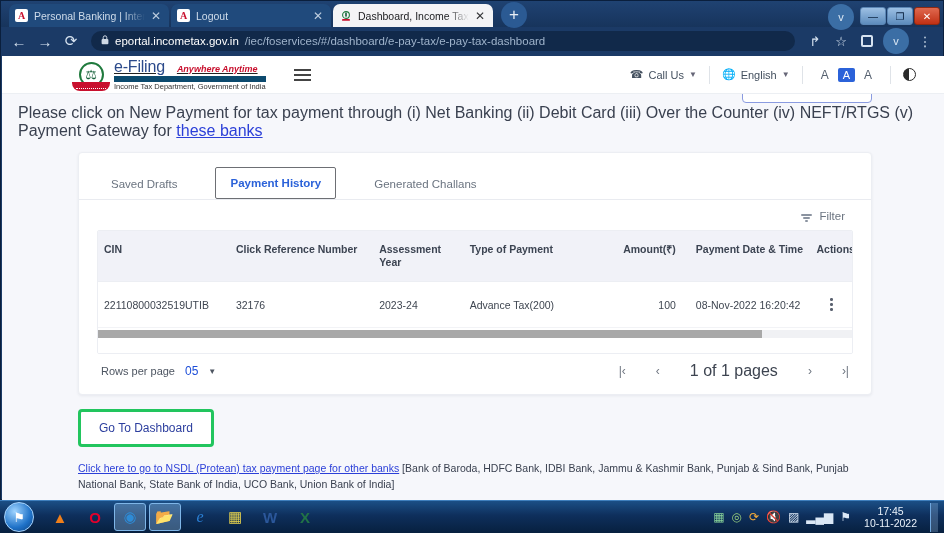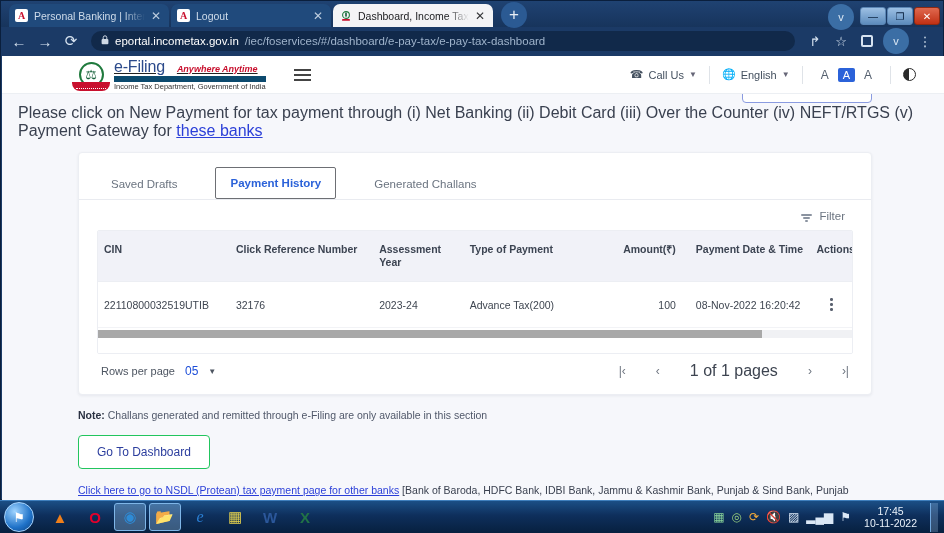--- a/index.html
+++ b/index.html
@@ -207,21 +207,21 @@
   .rpp .val { font-size: 12px; color: #1d4ed8; }
   .rpp .tri { font-size: 8px; color: #4d5561; }
   .pagenav { margin-left: auto; display: flex; align-items: center; gap: 30px; color: #6e7580; }
   .pagenav .pg { font-size: 12px; }
   .pagenav .txt { color: #3d4插; color:#3d4450; font-size: 16px; }
 
   .note { margin: 14px 72px 0 76px; font-size: 10.5px; color: #50586a; }
   .note b { color: #2a3142; }
   .dash-btn {
     margin: 14px 0 0 76px; display: inline-flex; align-items: center; justify-content: center;
-    padding: 9px 18px; border: 1px solid #22c55e; border-radius: 4px;
+    padding: 9px 18px; border: 3px solid #22c55e; border-radius: 4px;
     color: #2c3e9e; font-size: 12px; background: #fff; cursor: pointer;
   }
   .bottom-links {
     margin: 14px 72px 0 76px; font-size: 10.5px; color: #3a4150; line-height: 1.5;
   }
   .bottom-links a { color: #2b3fd8; text-decoration: underline; }
 
   
   .taskbar {
     position: absolute; left: 0; bottom: 0; width: 944px; height: 33px;
@@ -443,23 +443,20 @@
             <div class="pagenav">
               <span class="pg">|‹</span>
               <span class="pg">‹</span>
               <span class="txt">1 of 1 pages</span>
               <span class="pg">›</span>
               <span class="pg">›|</span>
             </div>
           </div>
         </div>
 
-        <div class="note">
-          <b>Note:</b><span> Challans generated and remitted through e-Filing are only available in this section</span>
-        </div>
 
         <div class="dash-btn">Go To Dashboard</div>
 
         <div class="bottom-links">
           <a href="#">Click here to go to NSDL (Protean) tax payment page for other banks</a><span> [Bank of Baroda, HDFC Bank, IDBI Bank, Jammu &amp; Kashmir Bank, Punjab &amp; Sind Bank, Punjab National Bank, State Bank of India, UCO Bank, Union Bank of India]</span>
         </div>
 
       </div>
     </div>
   </div>

